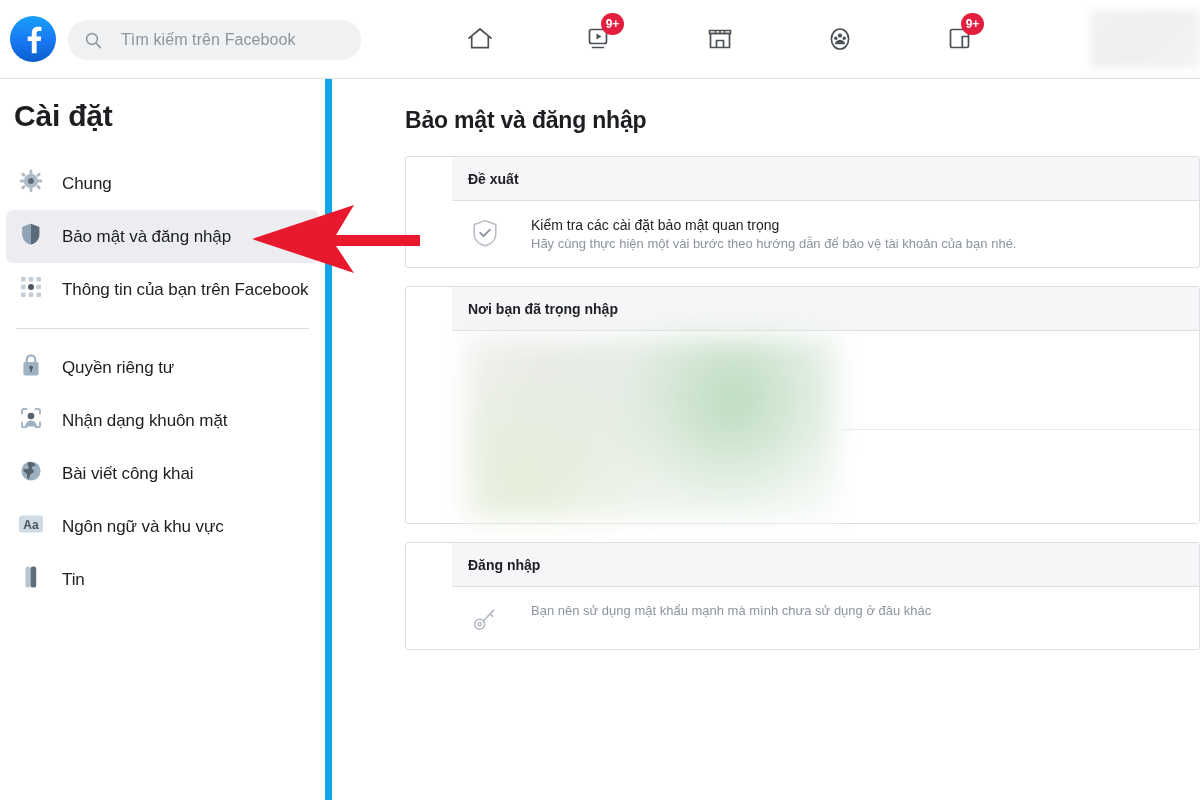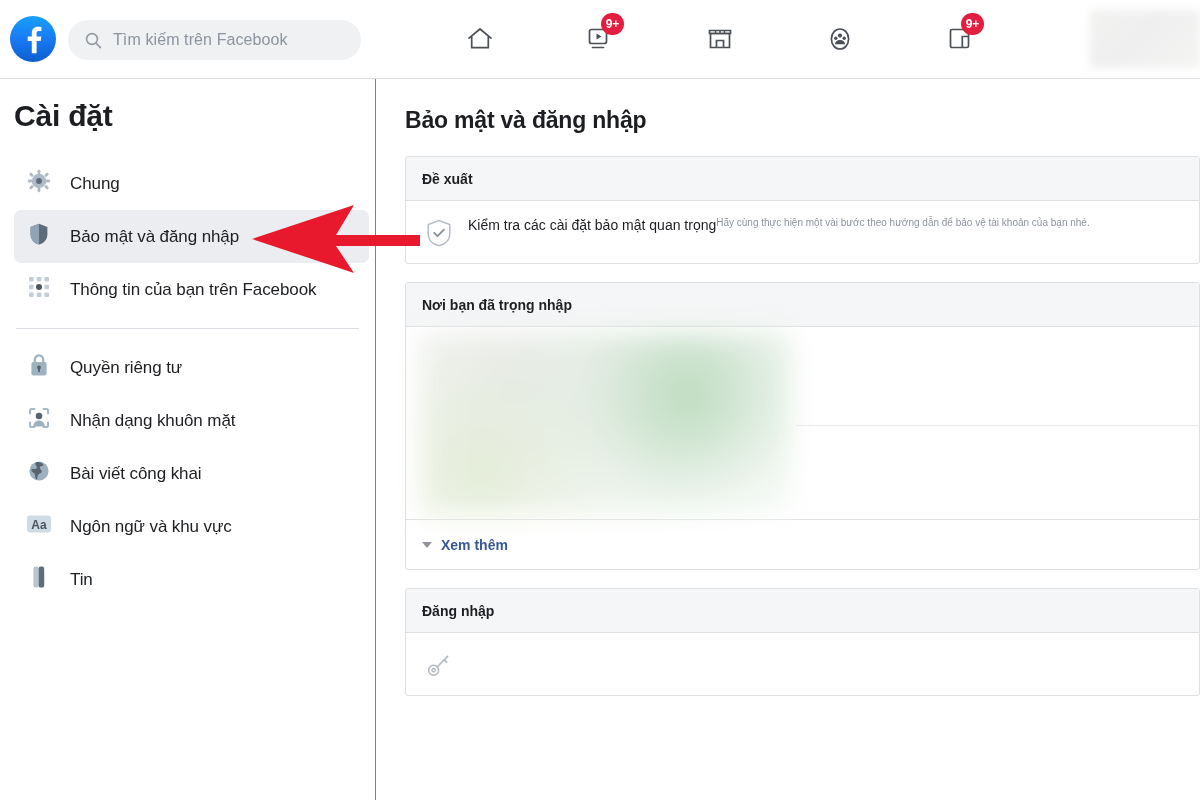--- a/index.html
+++ b/index.html
@@ -24,21 +24,21 @@
     width: 46px; height: 46px; border-radius: 50%;
     background: linear-gradient(180deg, #18a0fb 0%, #1877f2 55%, #0a5ecc 100%);
     display: flex; align-items: center; justify-content: center;
   }
   .fb-logo svg { display: block; }
 
   .search-pill {
     position: absolute; left: 68px; top: 20px;
     width: 293px; height: 40px;
     background: #eff1f3; border-radius: 20px;
-    display: flex; align-items: center; padding-left: 17px;
+    display: flex; align-items: center; padding-left: 17px; gap: 8px;
   }
   .search-icon { width: 17px; height: 17px; flex: 0 0 auto; opacity: .62; }
   .search-placeholder {
     margin-left: 11px; font-size: 16px; color: #8d949e;
     white-space: nowrap; letter-spacing: .1px;
   }
 
   .nav-icons {
     position: absolute; left: 420px; top: 0;
     width: 600px; height: 78px;
@@ -60,31 +60,31 @@
   .profile-blur {
     position: absolute; right: 0px; top: 10px;
     width: 110px; height: 58px;
     background: linear-gradient(135deg,#f2f2f1 0%,#eeefee 45%,#f4f4f3 100%);
     filter: blur(4px);
   }
 
   
   .sidebar {
     position: absolute; left: 0; top: 79px;
-    width: 376px; height: 721px;
+    width: 332px; height: 721px;
     background: #ffffff;
-    border-right: 1px solid #0ea5e9;
+    border-right: 7px solid #0ea5e9;
     padding-top: 20px;
     overflow: hidden;
   }
   .settings-title {
     font-size: 30px; font-weight: bold; color: #1c1e21;
     padding: 0 0 0 14px; letter-spacing: -.2px;
   }
-  .nav-list { margin-top: 24px; margin-left: 8px; }
+  .nav-list { margin-top: 24px; }
   .nav-row {
     display: flex; align-items: center;
     height: 53px; margin: 0 6px;
     padding-left: 10px; border-radius: 7px;
     cursor: pointer;
   }
   .nav-row.active { background: #ebedf0; }
   .nav-glyph {
     width: 30px; height: 30px; flex: 0 0 auto;
     display: flex; align-items: flex-start; justify-content: center;
@@ -111,43 +111,44 @@
   .page-title {
     font-size: 23px; font-weight: bold; color: #1c1e21;
     margin-bottom: 22px; letter-spacing: -.2px;
   }
   .card {
     background: #ffffff;
     border: 1px solid #dddfe2;
     border-radius: 3px;
     margin-bottom: 18px;
     width: 795px;
+    padding-left: 46px;
   }
   .card-head {
     background: #f5f6f7;
     border-bottom: 1px solid #dddfe2;
     height: 44px; display: flex; align-items: center;
     padding-left: 16px;
   }
   .card-head-title {
     font-size: 14px; font-weight: bold; color: #1c1e21;
   }
   .card-row {
     display: flex; align-items: flex-start;
     padding: 16px 16px 16px 20px;
   }
   .row-icon {
     width: 26px; height: 28px; flex: 0 0 auto;
     margin-right: 16px; margin-top: 2px;
     display: flex; align-items: center; justify-content: center;
   }
   .row-icon svg { display: block; }
-  .row-text { display: flex; flex-direction: row; }
+  .row-text { display: flex; flex-direction: column; margin-left: 17px; }
   .row-title { font-size: 14px; color: #1c1e21; margin-bottom: 3px; }
-  .row-sub { font-size: 10px; color: #8d949e; }
+  .row-sub { font-size: 13px; color: #8d949e; }
 
   
   .login-body { position: relative; height: 192px; background: #fff; }
   .blur-block {
     position: absolute; left: 14px; top: 6px;
     width: 372px; height: 182px;
     background:
       radial-gradient(circle at 72% 34%, rgba(178,214,181,.85) 0%, rgba(215,232,216,.35) 38%, rgba(255,255,255,0) 62%),
       radial-gradient(circle at 16% 78%, rgba(222,233,206,.75) 0%, rgba(240,244,234,.3) 40%, rgba(255,255,255,0) 65%),
       radial-gradient(circle at 25% 18%, rgba(228,230,229,.9) 0%, rgba(243,244,243,.4) 45%, rgba(255,255,255,0) 70%),
@@ -414,42 +415,37 @@
   </div>
 
   <div class="card">
     <div class="card-head">
       <span class="card-head-title">Nơi bạn đã trọng nhập</span>
     </div>
     <div class="login-body">
       <div class="blur-block"></div>
       <div class="login-divider"></div>
     </div>
-    <div class="card-foot">
-      <span class="see-more">
-        <span class="caret"></span>
-        <span class="see-more-label">Xem thêm</span>
-      </span>
-    </div>
   </div>
 
   <div class="card">
     <div class="card-head">
       <span class="card-head-title">Đăng nhập</span>
     </div>
     <div class="card-row">
       <span class="row-icon">
         <svg width="26" height="26" viewBox="0 0 26 26">
           <circle cx="7.6" cy="18.2" r="5" fill="none" stroke="#b0b6bd" stroke-width="1.5"></circle>
           <circle cx="7.6" cy="18.2" r="1.7" fill="none" stroke="#b0b6bd" stroke-width="1.3"></circle>
           <path d="M11.3 14.7 21.6 4.4" fill="none" stroke="#b0b6bd" stroke-width="1.5" stroke-linecap="round"></path>
           <path d="M18.2 7.8l2.3 2.3" fill="none" stroke="#b0b6bd" stroke-width="1.5" stroke-linecap="round"></path>
         </svg>
       </span>
       <span class="row-text">
+        <span class="row-sub">Bạn nên sử dụng mật khẩu mạnh mà mình chưa sử dụng ở đâu khác</span>
       </span>
     </div>
   </div>
 
 </div>
 
 <div class="arrow-anno">
   <svg width="172" height="72" viewBox="0 0 172 72">
     <path d="M2 36 L104 2 L86 32 L170 32 L170 43 L86 43 L104 70 Z" fill="#e8192c"></path>
   </svg>

